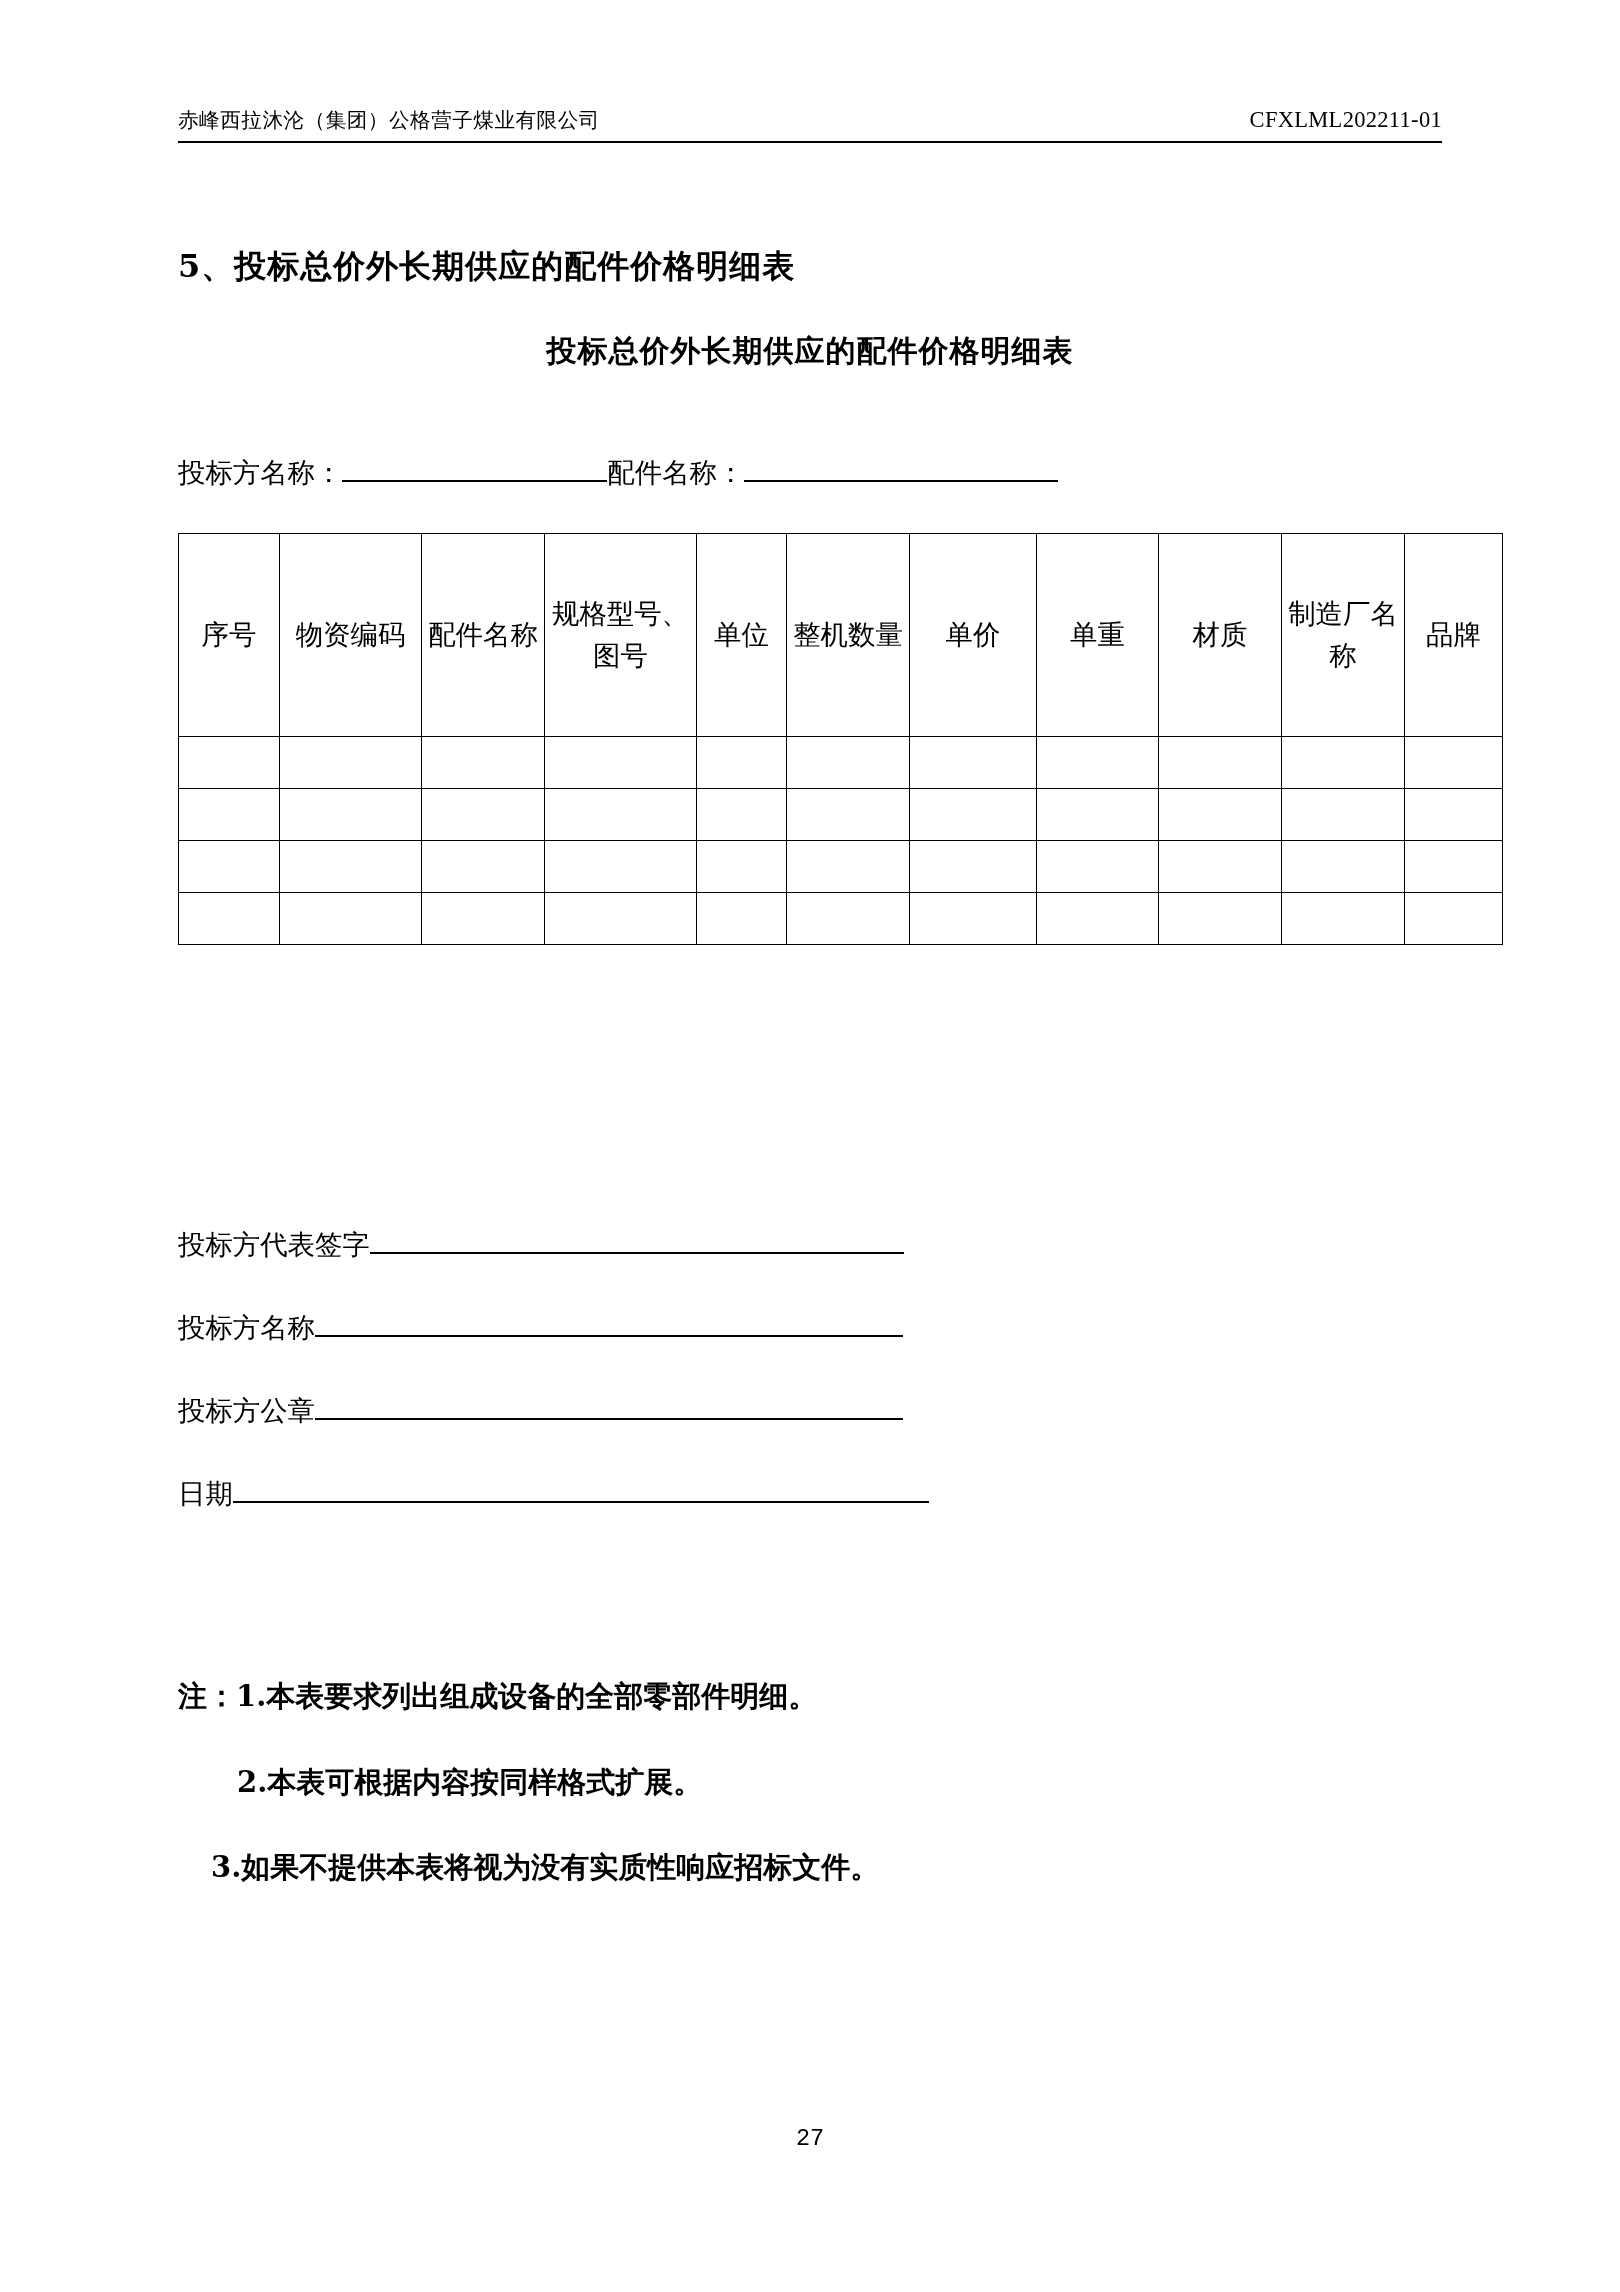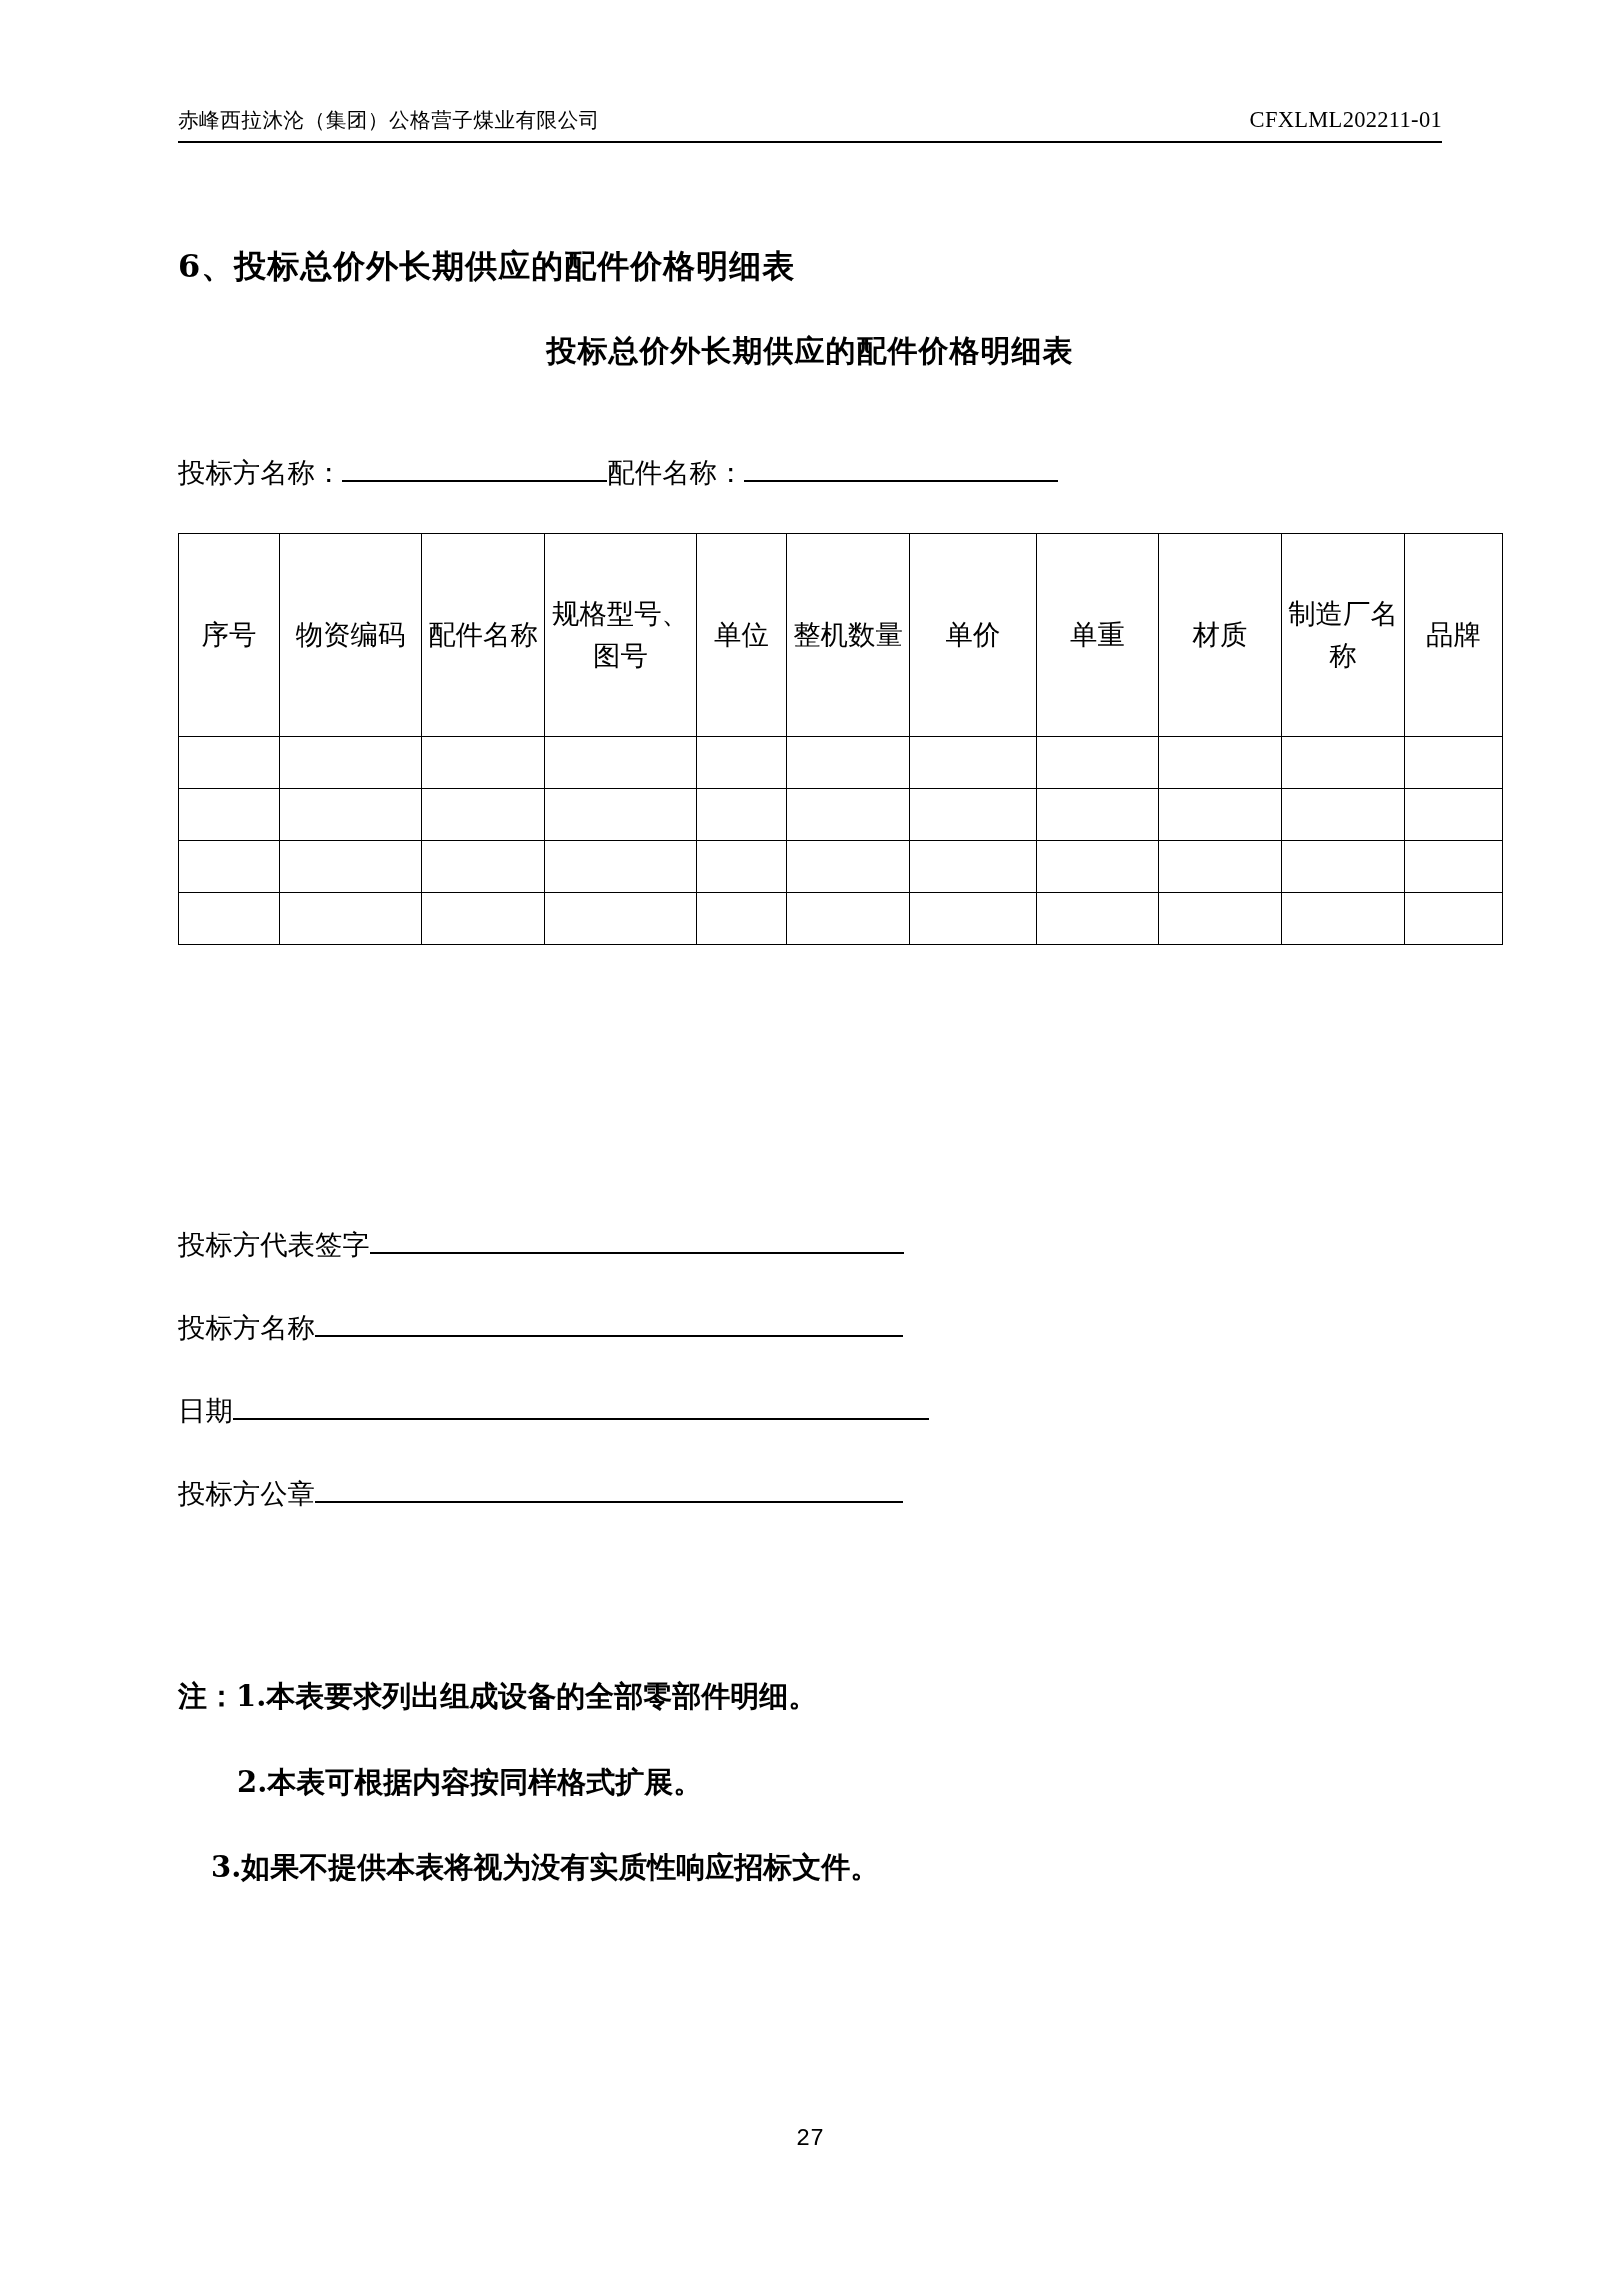--- a/index.html
+++ b/index.html
@@ -180,21 +180,21 @@
 <body>
 
 <div class="page">
 
   <div class="running-header">
     <span class="hdr-left">赤峰西拉沐沦（集团）公格营子煤业有限公司</span>
     <span class="hdr-right">CFXLML202211-01</span>
   </div>
   <div class="header-rule"></div>
 
-  <div class="section-heading">6、投标总价外长期供应的配件价格明细表</div>
+  <div class="section-heading">5、投标总价外长期供应的配件价格明细表</div>
 
   <div class="doc-title">投标总价外长期供应的配件价格明细表</div>
 
   <div class="form-line">
     <span>投标方名称：</span>
     <span class="blank blank-bidder"></span>
     <span>配件名称：</span>
     <span class="blank blank-tender"></span>
   </div>
 
@@ -308,26 +308,26 @@
   <div class="sig-block">
     <div class="sig-line">
       <span class="sig-label">投标方代表签字</span>
       <span class="sig-blank sig-blank-a"></span>
     </div>
     <div class="sig-line">
       <span class="sig-label">投标方名称</span>
       <span class="sig-blank sig-blank-b"></span>
     </div>
     <div class="sig-line">
+      <span class="sig-label">投标方公章</span>
+      <span class="sig-blank sig-blank-c"></span>
+    </div>
+    <div class="sig-line">
       <span class="sig-label">日期</span>
       <span class="sig-blank sig-blank-d"></span>
-    </div>
-    <div class="sig-line">
-      <span class="sig-label">投标方公章</span>
-      <span class="sig-blank sig-blank-c"></span>
     </div>
   </div>
 
   <div class="notes">
     <p class="note-1">注：1.本表要求列出组成设备的全部零部件明细。</p>
     <p class="note-2">2.本表可根据内容按同样格式扩展。</p>
     <p class="note-3">3.如果不提供本表将视为没有实质性响应招标文件。</p>
   </div>
 
   <div class="page-number">27</div>

